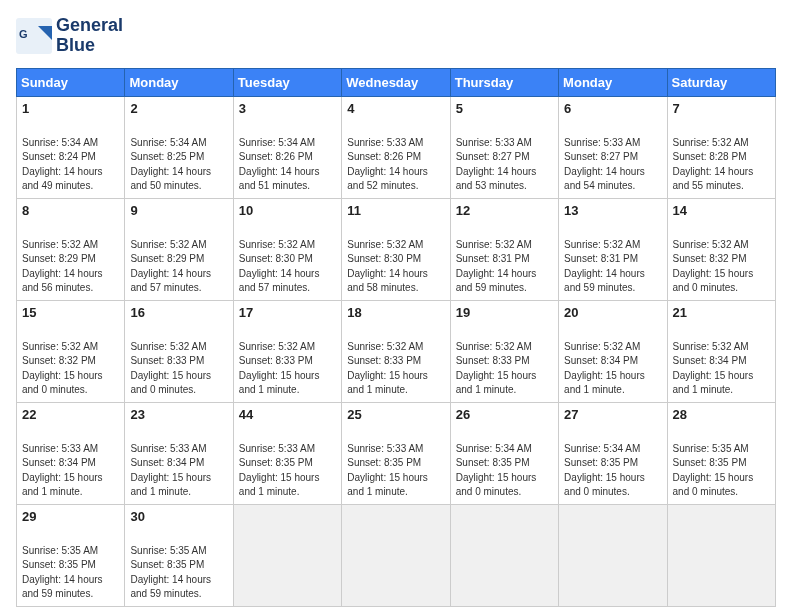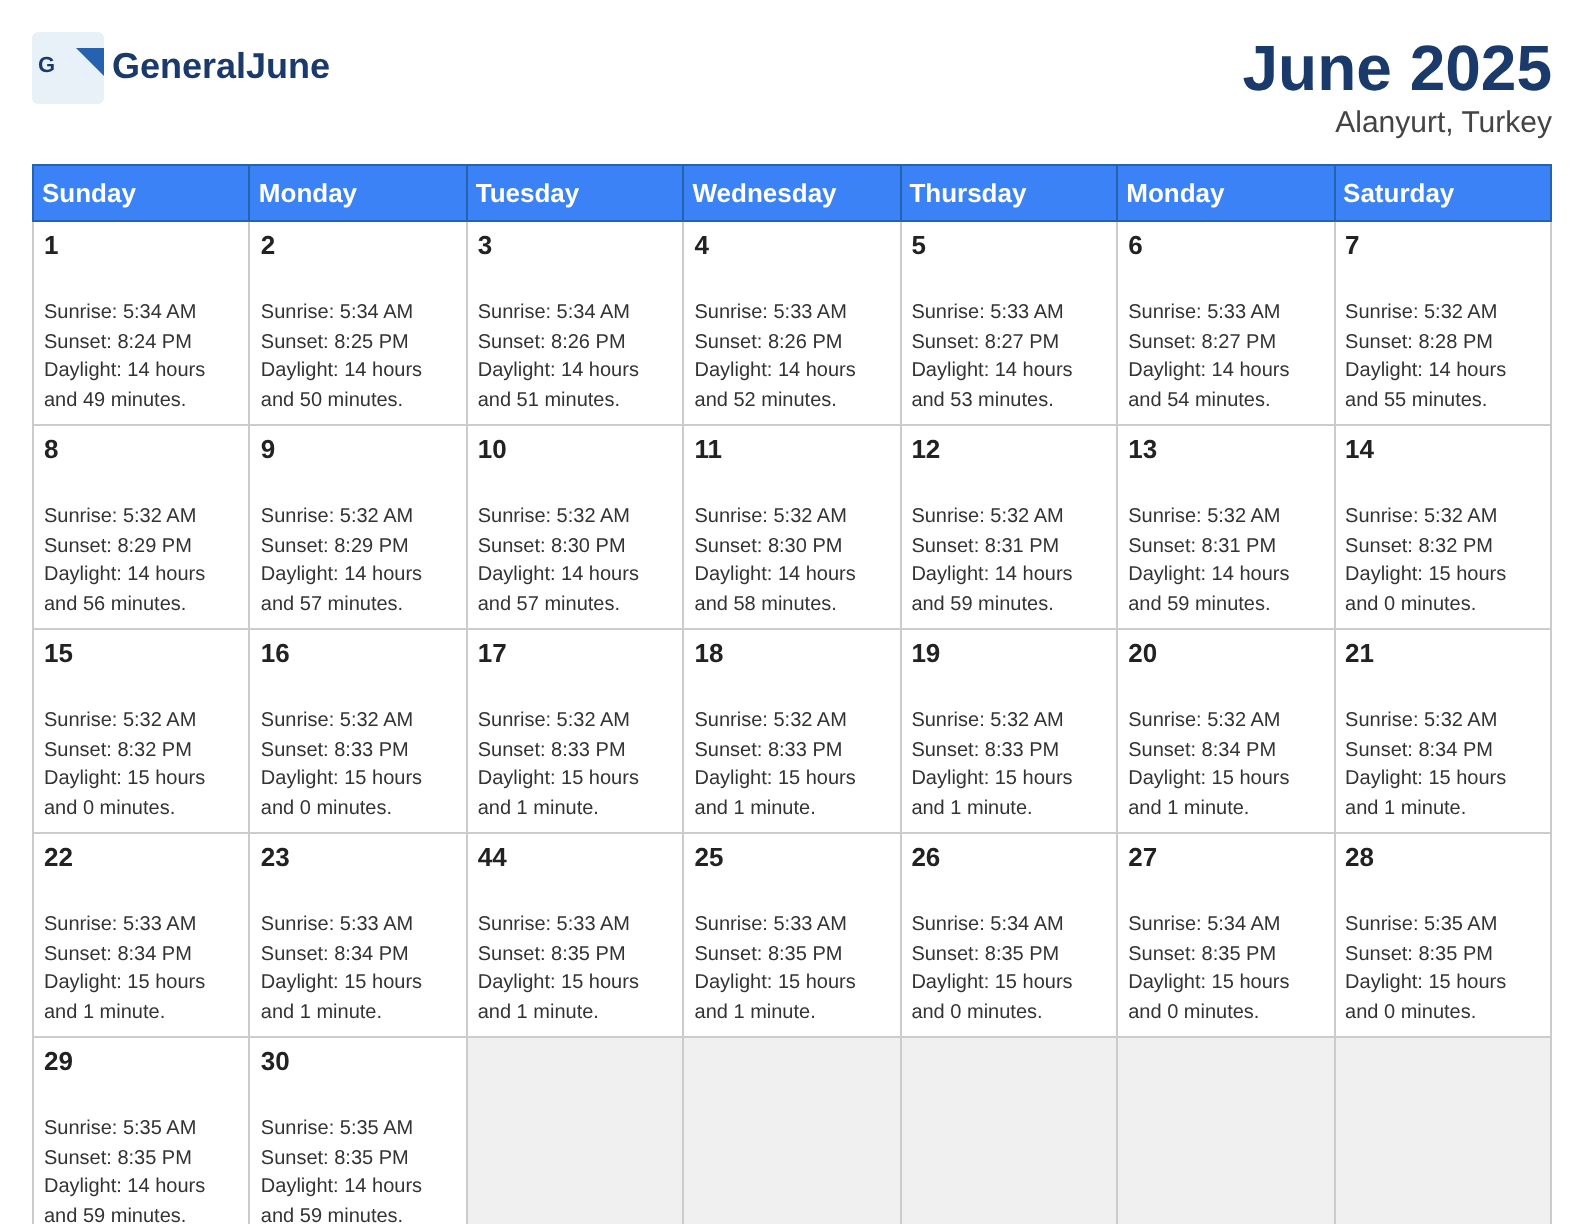--- a/index.html
+++ b/index.html
@@ -15,21 +15,21 @@
       justify-content: space-between;
       align-items: flex-start;
       margin-bottom: 12px;
     }
     .logo {
       display: flex;
       align-items: center;
     }
     .logo-text {
       display: flex;
-      flex-direction: row;
+      flex-direction: column;
       font-size: 18px;
       font-weight: bold;
       color: #1a3a6b;
       line-height: 1.1;
     }
     .logo-icon {
       width: 36px;
       height: 36px;
       margin-right: 4px;
     }
@@ -88,26 +88,22 @@
 
 <div class="header">
   <div class="logo">
     <svg class="logo-icon" viewBox="0 0 36 36">
       <rect x="0" y="0" width="36" height="36" rx="3" fill="#e8f0f8"></rect>
       <polygon points="22,8 36,8 36,22" fill="#2563b0"></polygon>
       <text x="3" y="20" font-size="11" font-weight="bold" fill="#1a3a6b">G</text>
     </svg>
     <div class="logo-text">
       <span>General</span>
-      <span>June</span>
+      <span>Blue</span>
     </div>
-  </div>
-  <div class="title-block">
-    <div class="month-title">June 2025</div>
-    <div class="location">Alanyurt, Turkey</div>
   </div>
 </div>
 
 <table>
   <thead>
     <tr id="header-row">
         <th>Sunday</th>
         <th>Monday</th>
         <th>Tuesday</th>
         <th>Wednesday</th>

